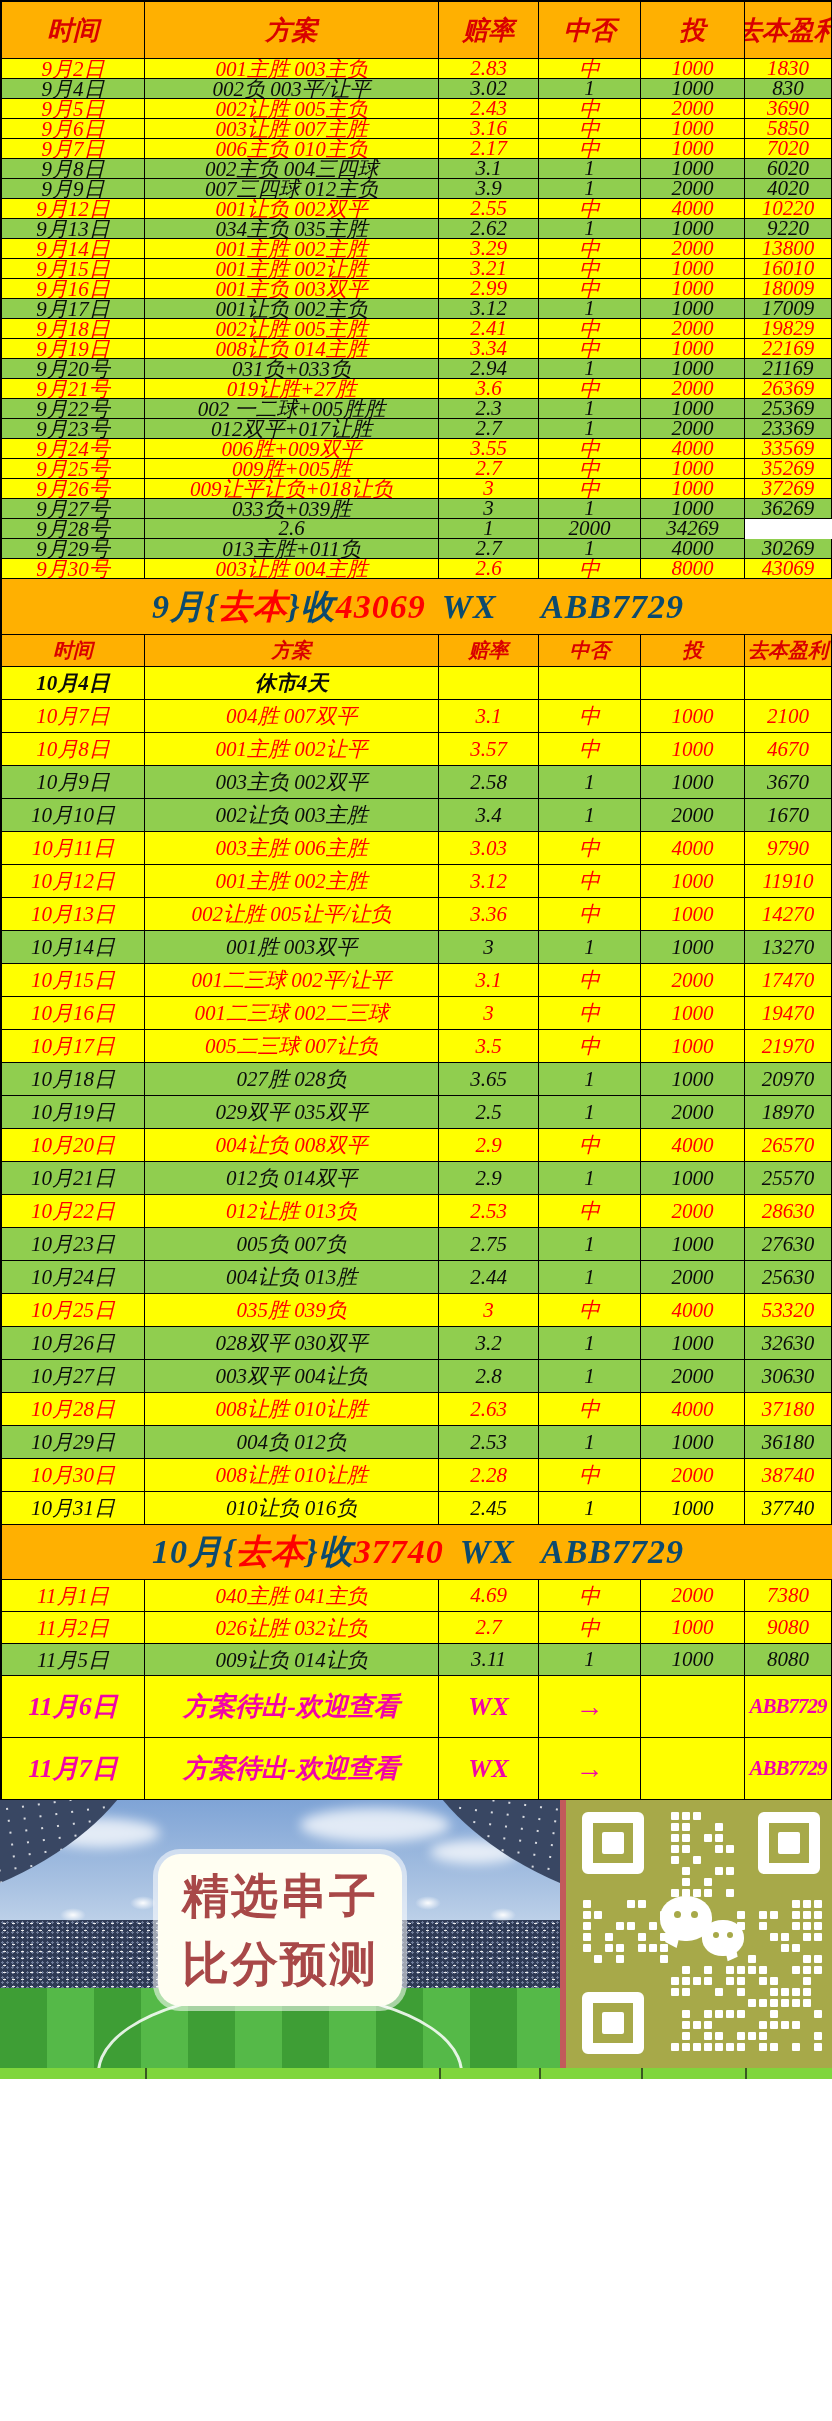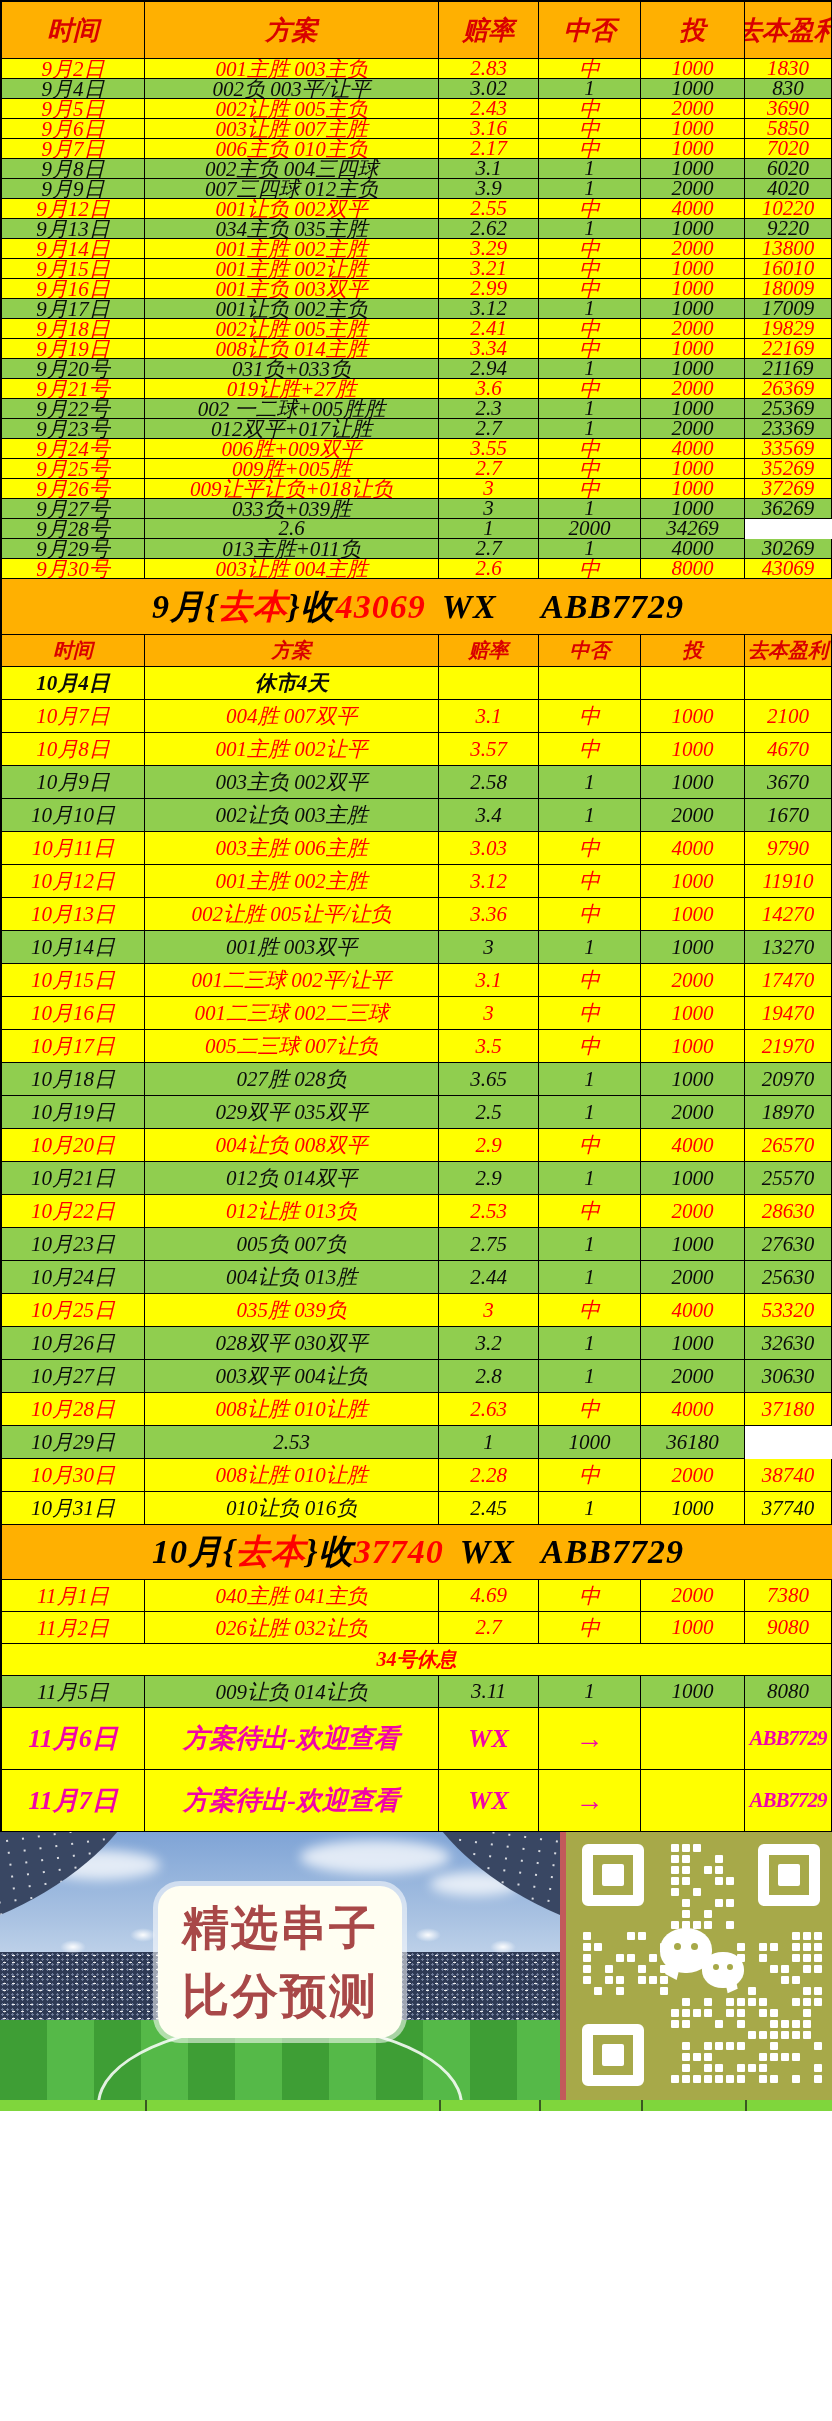--- a/index.html
+++ b/index.html
@@ -36,21 +36,21 @@
   .notice-row{box-sizing:border-box;height:32px;background:#FFFF00;color:#FE0000;
       border-bottom:1px solid #000;border-left:2px solid #000;border-right:1px solid #000;
       display:flex;align-items:center;justify-content:center;font-size:20px;font-weight:bold;}
 
   
   .banner{box-sizing:border-box;background:#FFB001;border-bottom:1px solid #000;
       border-left:2px solid #000;display:flex;align-items:center;
       font-size:34px;font-weight:bold;padding-left:150px;letter-spacing:1px;}
   .banner-sept{height:56px;}
   .banner-oct{height:55px;}
-  .b-white{color:#000000;text-align:right;}
+  .b-white{color:#0c4a6e;text-align:right;}
   .b-red{color:#FE0000;}
   .b-wx{margin-left:16px;}
   .b-code{margin-left:auto;margin-right:148px;}
 
   
   .footer{position:relative;width:832px;height:268px;overflow:hidden;}
   .stadium{position:absolute;left:0;top:0;width:560px;height:268px;overflow:hidden;
            background:linear-gradient(#7FA4D6 0%,#A9C2E2 32%,#C7D8EC 52%,#3F4C68 53%);}
   .cloud{position:absolute;background:rgba(255,255,255,.75);border-radius:50%;filter:blur(6px);}
   .roof{position:absolute;width:300px;height:190px;background:#394763;
@@ -521,20 +521,21 @@
         <div class="t-row data-row state-win">
           <div class="cell cell-date">10月28日</div>
           <div class="cell cell-plan">008让胜 010让胜</div>
           <div class="cell cell-odds">2.63</div>
           <div class="cell cell-result">中</div>
           <div class="cell cell-stake">4000</div>
           <div class="cell cell-profit">37180</div>
         </div>
         <div class="t-row data-row state-lose">
           <div class="cell cell-date">10月29日</div>
+          <div class="cell cell-plan">004负 012负</div>
           <div class="cell cell-odds">2.53</div>
           <div class="cell cell-result">1</div>
           <div class="cell cell-stake">1000</div>
           <div class="cell cell-profit">36180</div>
         </div>
         <div class="t-row data-row state-win">
           <div class="cell cell-date">10月30日</div>
           <div class="cell cell-plan">008让胜 010让胜</div>
           <div class="cell cell-odds">2.28</div>
           <div class="cell cell-result">中</div>
@@ -572,21 +573,20 @@
           <div class="cell cell-profit">7380</div>
         </div>
         <div class="t-row data-row state-win">
           <div class="cell cell-date">11月2日</div>
           <div class="cell cell-plan">026让胜 032让负</div>
           <div class="cell cell-odds">2.7</div>
           <div class="cell cell-result">中</div>
           <div class="cell cell-stake">1000</div>
           <div class="cell cell-profit">9080</div>
         </div>
-        <div class="notice-row">34号休息</div>
         <div class="t-row data-row state-lose">
           <div class="cell cell-date">11月5日</div>
           <div class="cell cell-plan">009让负 014让负</div>
           <div class="cell cell-odds">3.11</div>
           <div class="cell cell-result">1</div>
           <div class="cell cell-stake">1000</div>
           <div class="cell cell-profit">8080</div>
         </div>
         <div class="t-row data-row state-pending pending-row">
           <div class="cell cell-date">11月6日</div>

